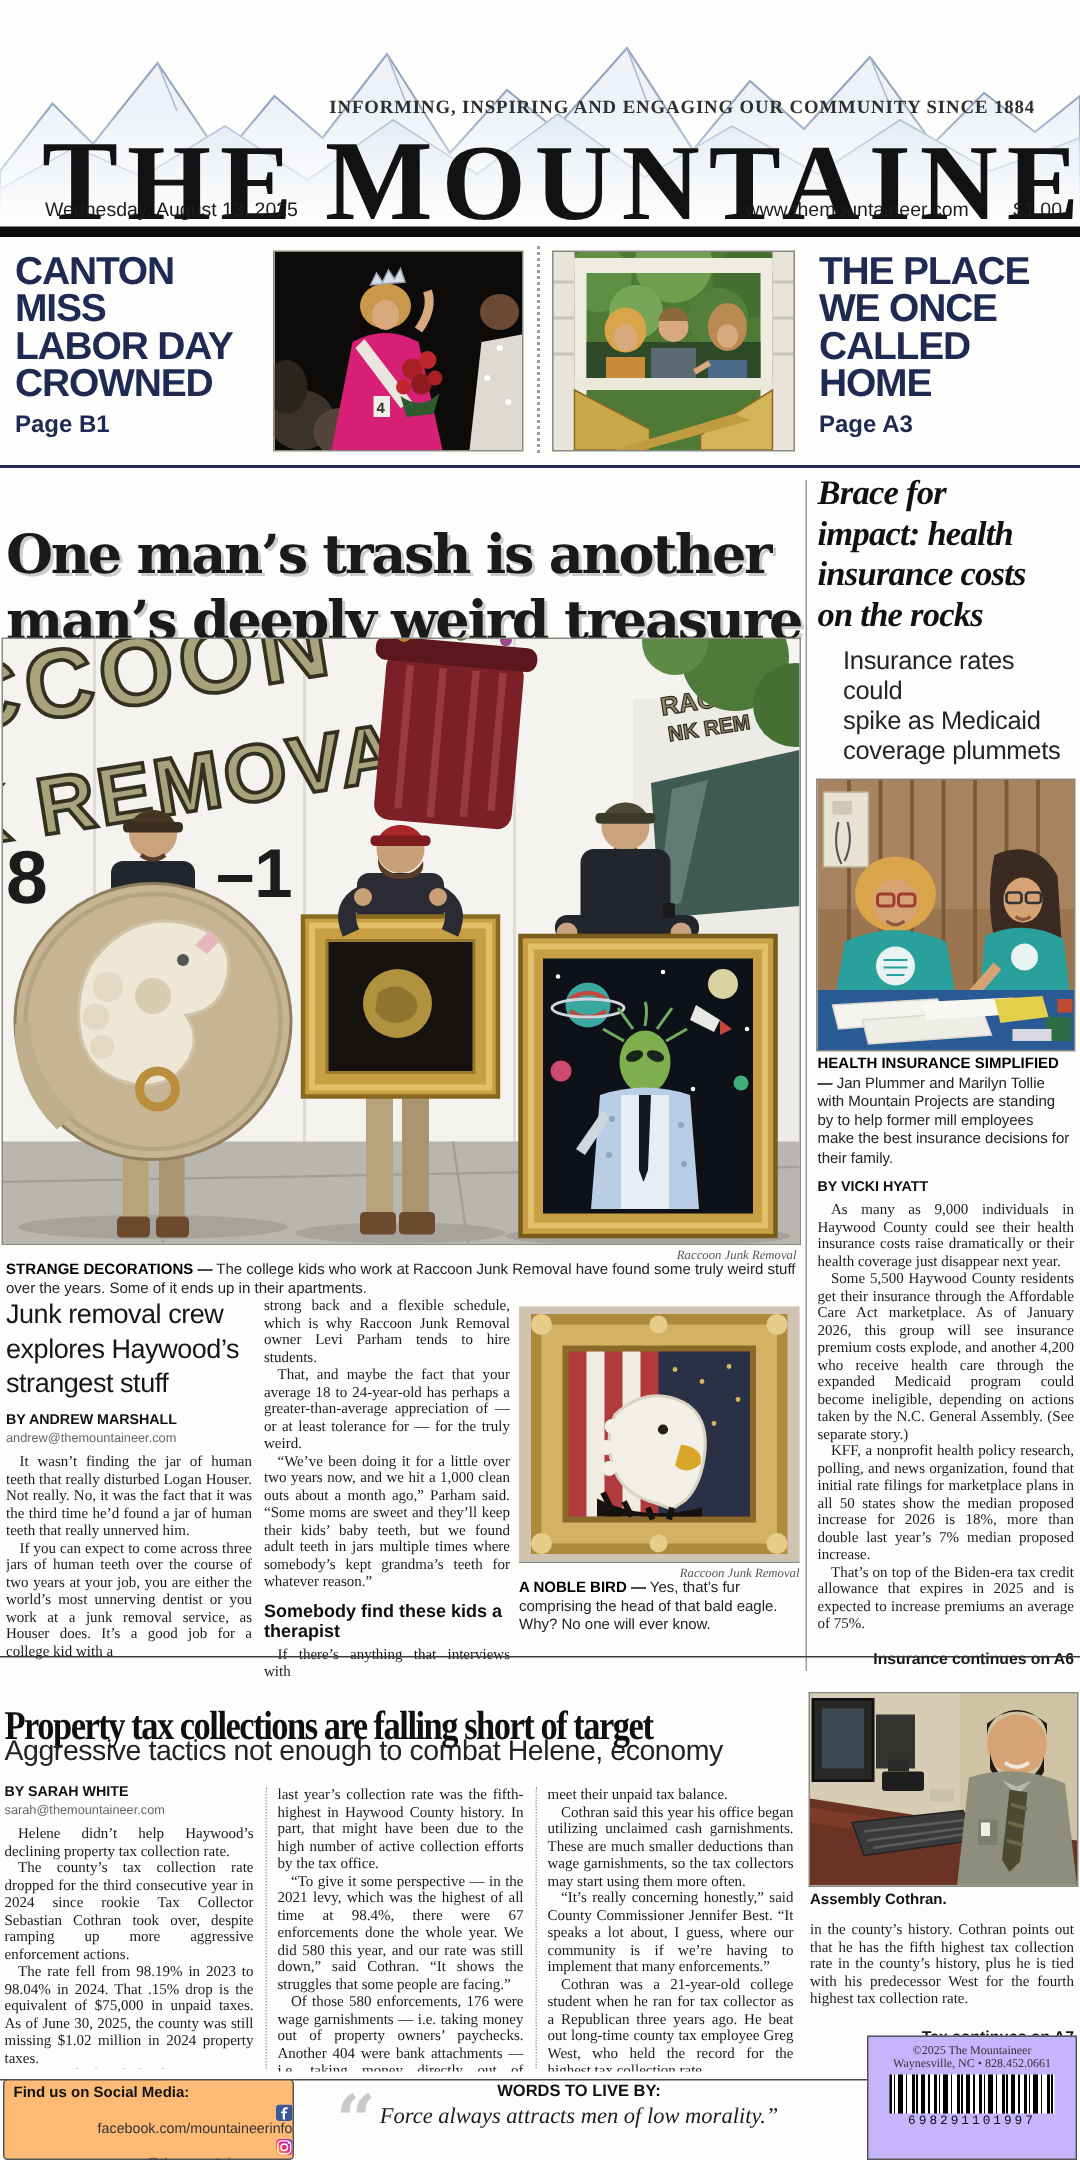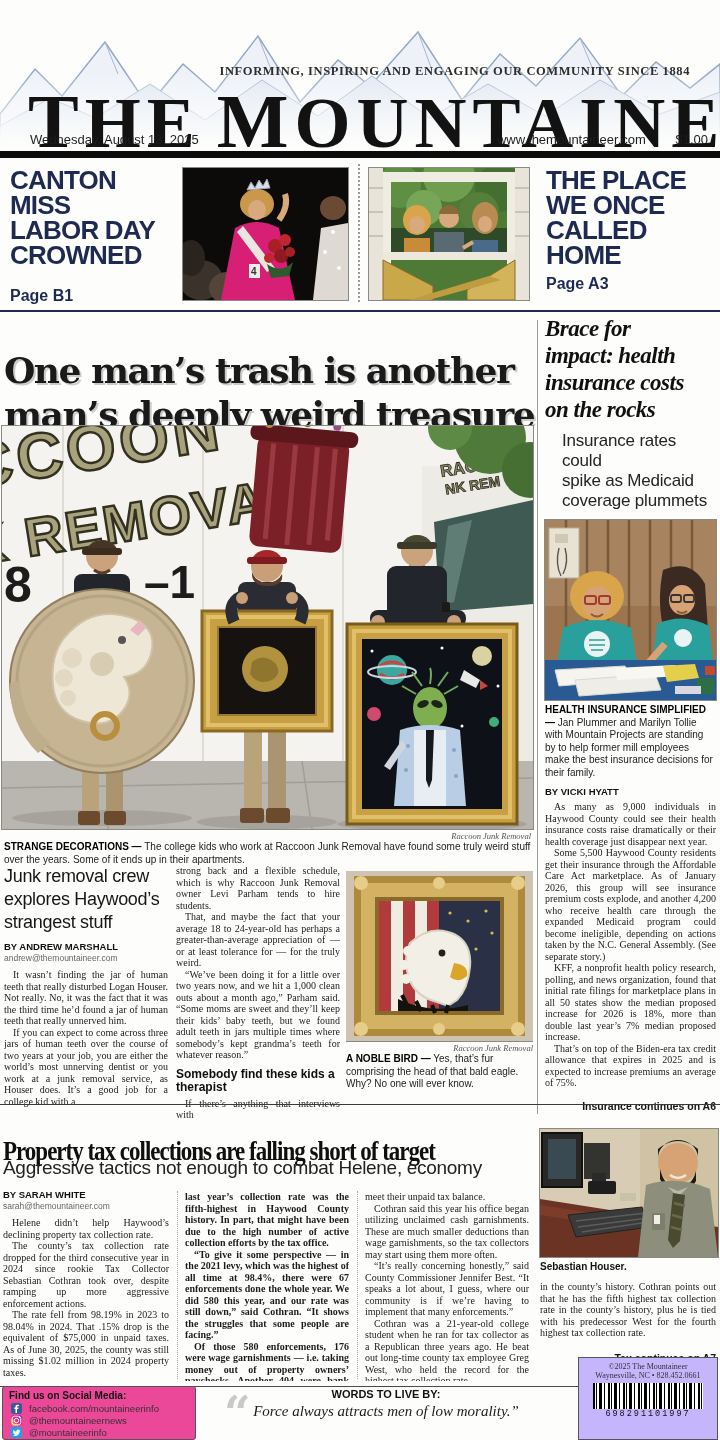--- a/index.html
+++ b/index.html
@@ -53,23 +53,23 @@
   .tax{position:absolute;top:1104px;left:0;width:720px;height:281px;border-top:1px solid #3a3a3a;}
   .tax-head{position:absolute;left:3px;top:12px;white-space:nowrap;
       font:bold 23px "Liberation Serif",serif;letter-spacing:-1px;color:#0f0f0f;
       transform:scaleY(1.18);transform-origin:left top;}
   .tax-sub{position:absolute;left:3px;top:52px;white-space:nowrap;
       font:400 19px "Liberation Sans",sans-serif;letter-spacing:-.3px;color:#222;}
   .tdot{position:absolute;top:86px;height:188px;border-left:1px dotted #a8a8a8;}
   
   .footer{position:absolute;top:1384px;left:0;width:720px;height:56px;}
   .f-topline{position:absolute;top:2px;left:0;width:578px;height:1px;background:#4a4a4a;}
-  .social{position:absolute;left:2px;top:2px;width:192px;height:52px;border:1px solid #555;border-radius:3px;background:#ec4899;}
+  .social{position:absolute;left:2px;top:2px;width:192px;height:52px;border:1px solid #555;border-radius:3px;background:#fdba74;}
   .social-title{font:bold 10px "Liberation Sans",sans-serif;color:#111;margin:3px 0 2px 6px;}
-  .srow{display:flex;align-items:flex-end;margin:1px 0 1px 8px;}
+  .srow{display:flex;align-items:flex-end;margin:1px 0 1px 8px;flex-direction:column;}
   .srow .lbl{font:9.5px "Liberation Sans",sans-serif;color:#333;margin-left:7px;}
   .sicon{width:11px;height:11px;border-radius:2px;flex:0 0 11px;}
   .quotezone{position:absolute;left:196px;top:4px;width:380px;text-align:center;}
   .q-title{font:bold 11px "Liberation Sans",sans-serif;color:#111;}
   .q-text{font:italic 500 15px "Liberation Serif",serif;color:#1c1c1c;margin-top:3px;}
   .q-attr{font:10px "Liberation Sans",sans-serif;color:#333;margin-top:2px;}
   .q-mark{position:absolute;left:28px;top:-2px;font:bold 46px "DejaVu Serif",serif;color:#c9c9c9;}
   .bcbox{position:absolute;left:578px;top:-27px;width:138px;height:81px;background:#c4b5fd;border:1px solid #555;text-align:center;}
   .bc-line{font:8px "Liberation Serif",serif;color:#333;margin-top:4px;}
   .bars{width:110px;height:26px;margin:3px auto 0;
@@ -111,21 +111,21 @@
     </div>
     <div class="blackbar"></div>
   </header>
 
   <section class="teasers">
     <div class="abs" style="left:10px;top:10px;width:176px;">
       <div class="tease-head">CANTON</div>
       <div class="tease-head">MISS</div>
       <div class="tease-head">LABOR DAY</div>
       <div class="tease-head">CROWNED</div>
-      <div class="tease-page" style="margin-top:19px;">Page B1</div>
+      <div class="tease-page" style="margin-top:7px;">Page B1</div>
     </div>
 
     <svg class="abs photo-frame" style="left:183px;top:10px;" width="165" height="132" viewBox="0 0 165 132">
       <rect width="165" height="132" fill="#0c0b0a"></rect>
       <ellipse cx="18" cy="112" rx="22" ry="20" fill="#3a322b"></ellipse>
       <ellipse cx="44" cy="120" rx="18" ry="16" fill="#55443a"></ellipse>
       <ellipse cx="8" cy="90" rx="14" ry="18" fill="#2a241f"></ellipse>
       <ellipse cx="150" cy="40" rx="13" ry="12" fill="#6b4a33"></ellipse>
       <path d="M138,60 L165,55 L165,132 L130,132 Z" fill="#ded9d2"></path>
       <circle cx="150" cy="64" r="2" fill="#fff"></circle>
@@ -454,21 +454,21 @@
 
     <div class="tdot" style="left:177px;"></div>
     <div class="tdot" style="left:357px;"></div>
 
     <div class="col bodytext" style="left:3px;top:112px;width:166px;height:162px;">
       <p>Helene didn’t help Haywood’s declining property tax collection rate.</p>
       <p>The county’s tax collection rate dropped for the third consecutive year in 2024 since rookie Tax Collector Sebastian Cothran took over, despite ramping up more aggressive enforcement actions.</p>
       <p>The rate fell from 98.19% in 2023 to 98.04% in 2024. That .15% drop is the equivalent of $75,000 in unpaid taxes. As of June 30, 2025, the county was still missing $1.02 million in 2024 property taxes.</p>
       <p>Even with the slight decreases since 2021,</p>
     </div>
-    <div class="col bodytext" style="left:185px;top:86px;width:164px;height:190px;font-weight:bold;">
+    <div class="col bodytext" style="left:185px;top:86px;width:164px;height:190px;">
       <p class="noind">last year’s collection rate was the fifth-highest in Haywood County history. In part, that might have been due to the high number of active collection efforts by the tax office.</p>
       <p>“To give it some perspective — in the 2021 levy, which was the highest of all time at 98.4%, there were 67 enforcements done the whole year. We did 580 this year, and our rate was still down,” said Cothran. “It shows the struggles that some people are facing.”</p>
       <p>Of those 580 enforcements, 176 were wage garnishments — i.e. taking money out of property owners’ paychecks. Another 404 were bank attachments — i.e. taking money directly out of someone’s bank account to</p>
     </div>
     <div class="col bodytext" style="left:365px;top:86px;width:164px;height:190px;">
       <p class="noind">meet their unpaid tax balance.</p>
       <p>Cothran said this year his office began utilizing unclaimed cash garnishments. These are much smaller deductions than wage garnishments, so the tax collectors may start using them more often.</p>
       <p>“It’s really concerning honestly,” said County Commissioner Jennifer Best. “It speaks a lot about, I guess, where our community is if we’re having to implement that many enforcements.”</p>
       <p>Cothran was a 21-year-old college student when he ran for tax collector as a Republican three years ago. He beat out long-time county tax employee Greg West, who held the record for the highest tax collection rate</p>
     </div>
@@ -490,21 +490,21 @@
       <path d="M120,40 q4,18 18,18 q14,0 18,-16 l0,10 q-6,12 -18,12 q-12,0 -18,-14 z" fill="#241a12"></path>
       <path d="M130,46 q8,6 16,0" stroke="#f0e8dc" stroke-width="2.5" fill="none"></path>
       <path d="M106,56 q32,-10 64,4 l8,68 -80,0 z" fill="#8d8f7c"></path>
       <path d="M128,58 l10,4 10,-4 -10,10 z" fill="#b9bbaa"></path>
       <path d="M133,64 l12,2 -5,46 -7,7 -5,-8 z" fill="#4a4a30"></path>
       <path d="M134,74 l11,3 M132,86 l11,3 M131,98 l11,3" stroke="#6a6a48" stroke-width="2.5"></path>
       <rect x="112" y="84" width="13" height="17" fill="#7d7f6c"></rect>
       <rect x="114" y="86" width="6" height="9" fill="#efefe6"></rect>
       <rect x="80" y="64" width="16" height="8" fill="#c9c2a8"></rect>
     </svg>
-    <div class="abs" style="left:540px;top:156px;font:bold 10px 'Liberation Sans',sans-serif;color:#111;">Sebastian Houser.</div>
+    <div class="abs" style="left:540px;top:156px;font:bold 10px 'Liberation Sans',sans-serif;color:#111;">Assembly Cothran.</div>
 
     <div class="col bodytext" style="left:540px;top:176px;width:176px;height:66px;">
       <p class="noind">in the county’s history. Cothran points out that he has the fifth highest tax collection rate in the county’s history, plus he is tied with his predecessor West for the fourth highest tax collection rate.</p>
     </div>
     <div class="abs contin" style="left:540px;top:240px;width:176px;">Tax continues on A7</div>
   </section>
 
   <footer class="footer">
     <div class="f-topline"></div>
 

